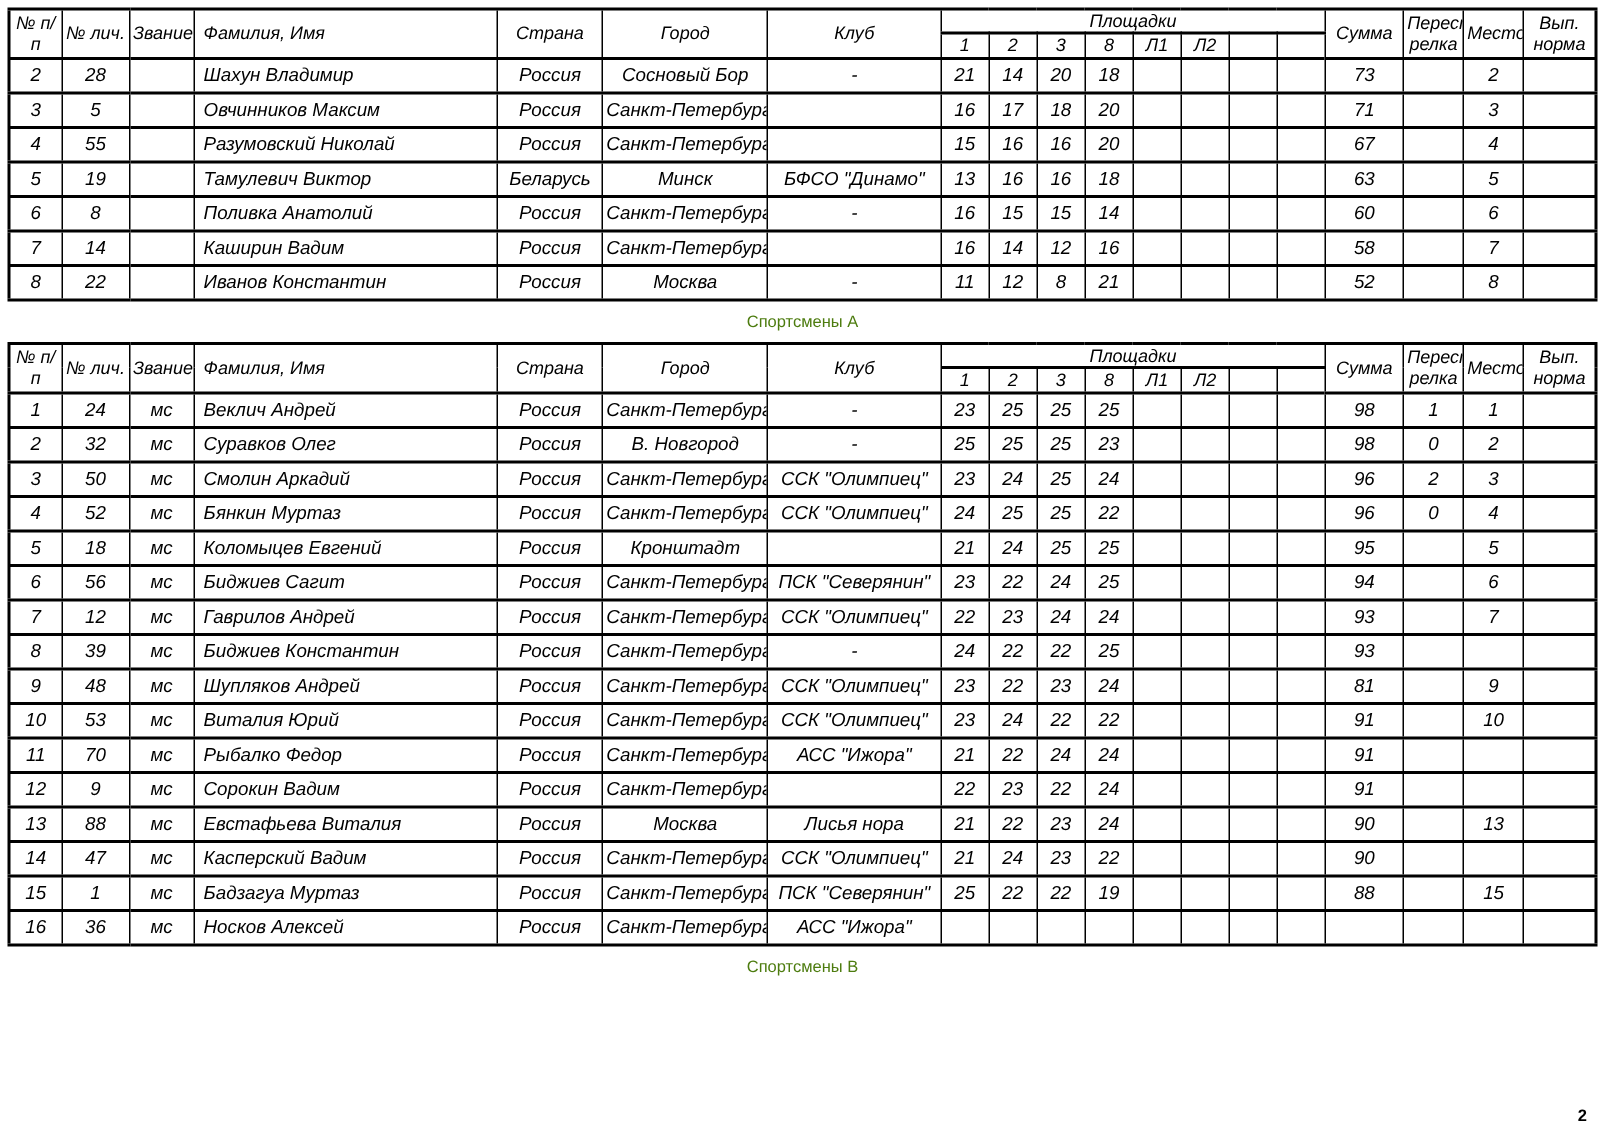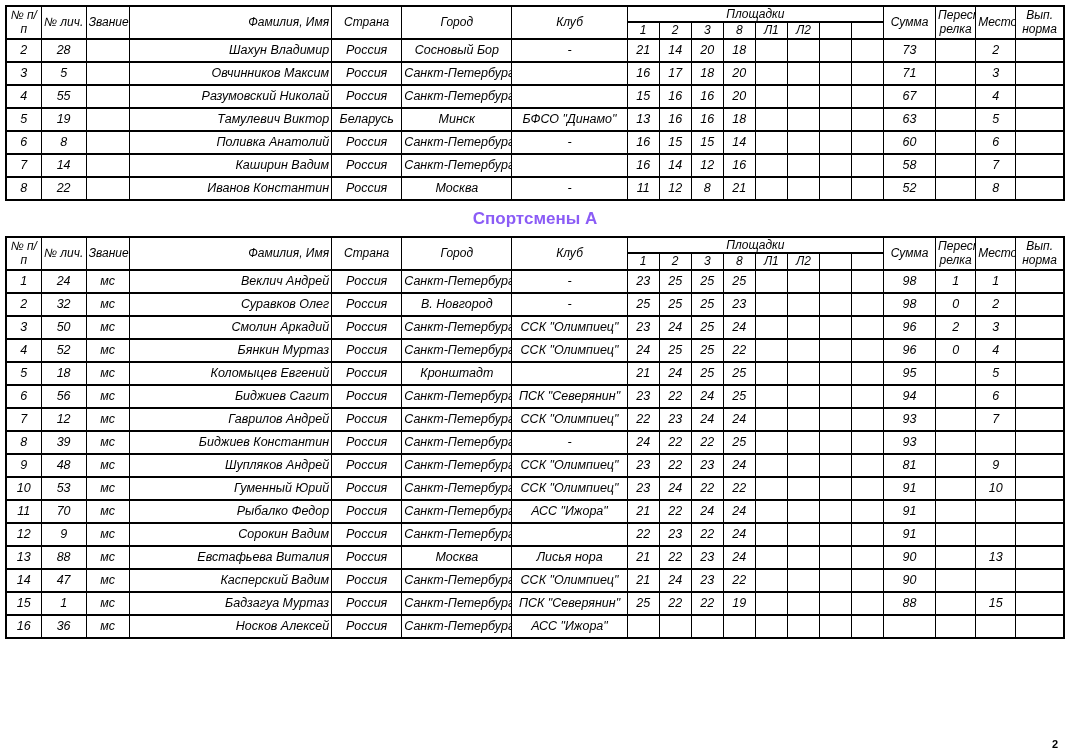--- a/index.html
+++ b/index.html
@@ -37,28 +37,28 @@
     font-size: 12px;
     line-height: 1.2;
     white-space: normal;
     height: 16px;
   }
   .results td {
     font-size: 12.5px;
     height: 23px;
     white-space: nowrap;
   }
-  .results th.left, .results td.left { text-align: right; padding-left: 6px; }
+  .results th.left, .results td.left { text-align: left; padding-left: 6px; }
   .caption {
     width: 1060px;
     margin: 8px 0 7px 5px;
     text-align: center;
-    font-weight: bold;
-    font-size: 17px;
-    color: #8b5cf6;
+    font-weight: normal;
+    font-size: 11px;
+    color: #4d7c0f;
   }
   .page-number {
     position: absolute;
     right: 12px;
     bottom: 6px;
     font-weight: bold;
     font-size: 11px;
     color: #000;
   }
   col.c-npp   { width: 35px; }
@@ -515,21 +515,21 @@
           <td></td>
           <td>81</td>
           <td></td>
           <td>9</td>
           <td></td>
         </tr>
         <tr>
           <td>10</td>
           <td>53</td>
           <td>мс</td>
-          <td class="left">Гуменный Юрий</td>
+          <td class="left">Виталия Юрий</td>
           <td>Россия</td>
           <td>Санкт-Петербург</td>
           <td>ССК "Олимпиец"</td>
           <td>23</td>
           <td>24</td>
           <td>22</td>
           <td>22</td>
           <td></td>
           <td></td>
           <td></td>
@@ -661,16 +661,17 @@
           <td></td>
           <td></td>
           <td></td>
           <td></td>
           <td></td>
           <td></td>
         </tr>
       </tbody>
   </table>
 
+  <div class="caption">Спортсмены В</div>
 
   <div class="page-number">2</div>
 
 </div>
 
 </body></html>

